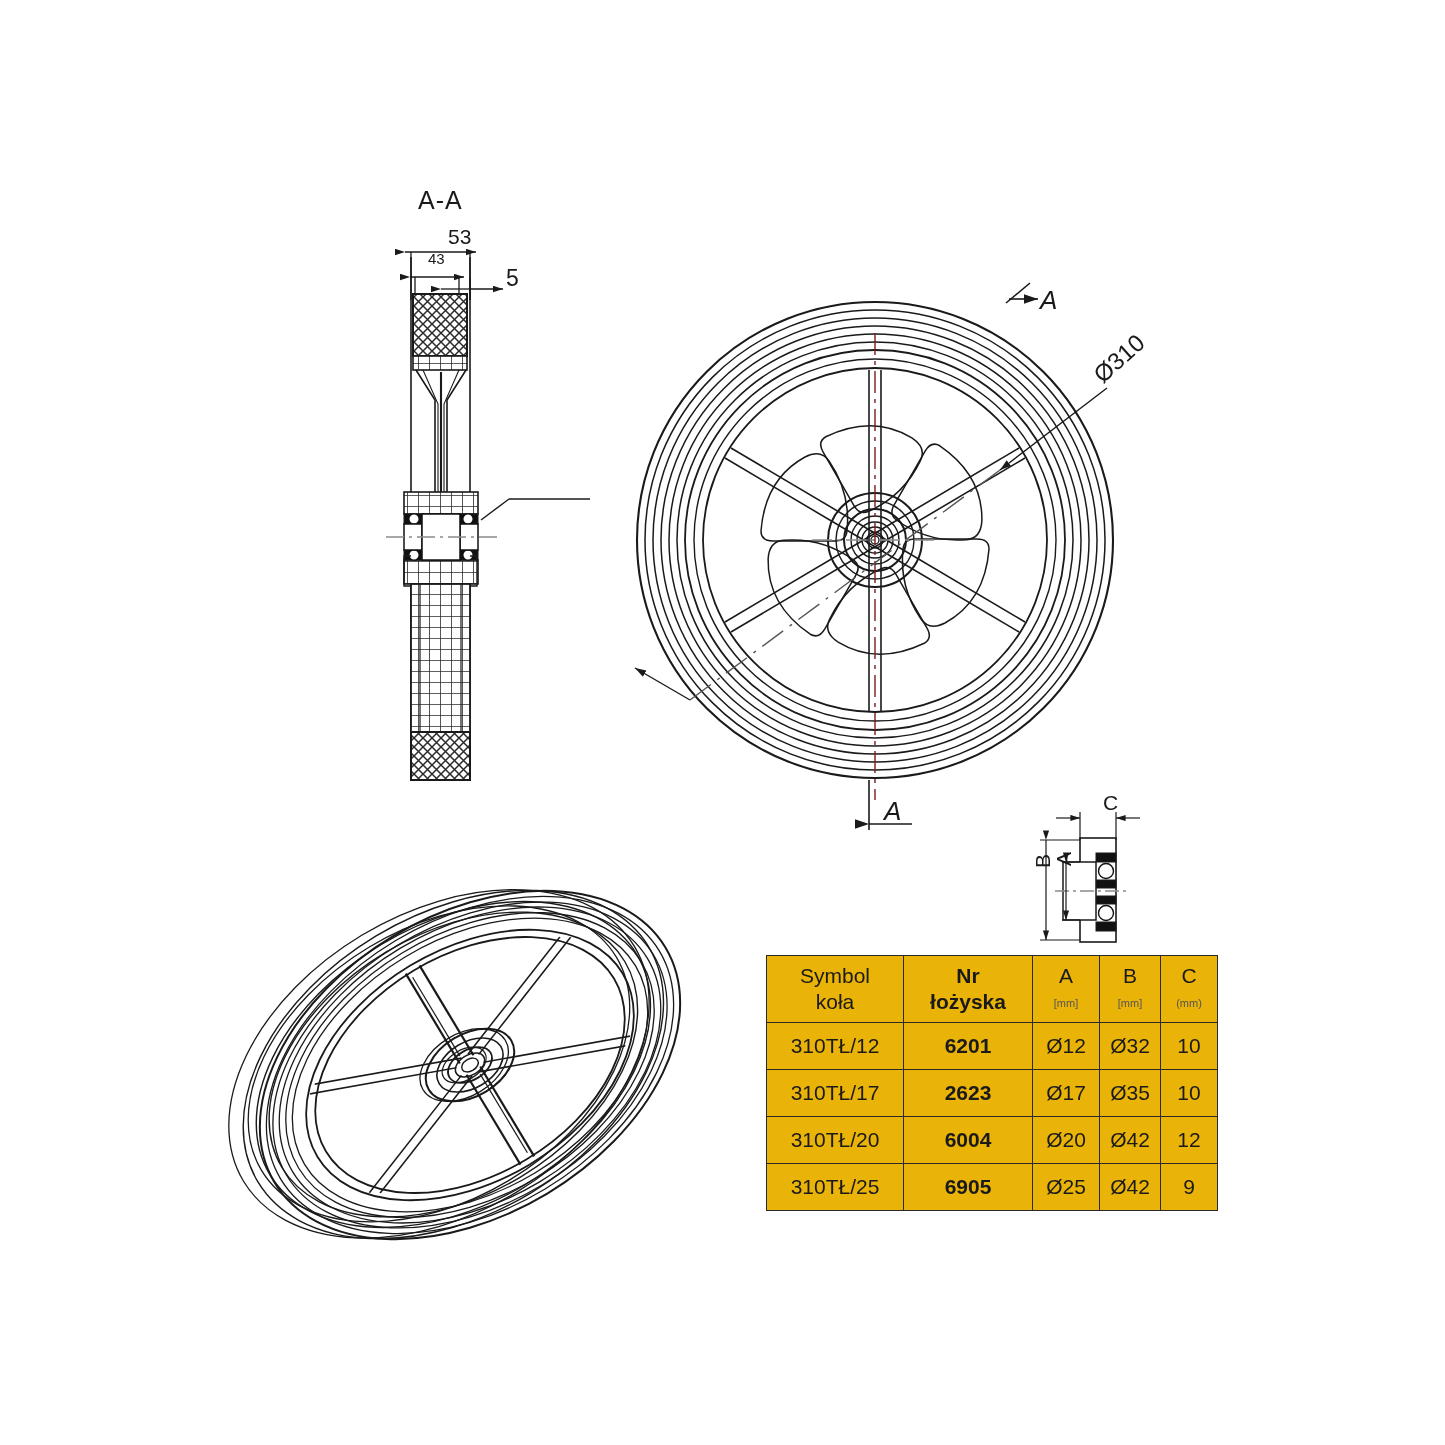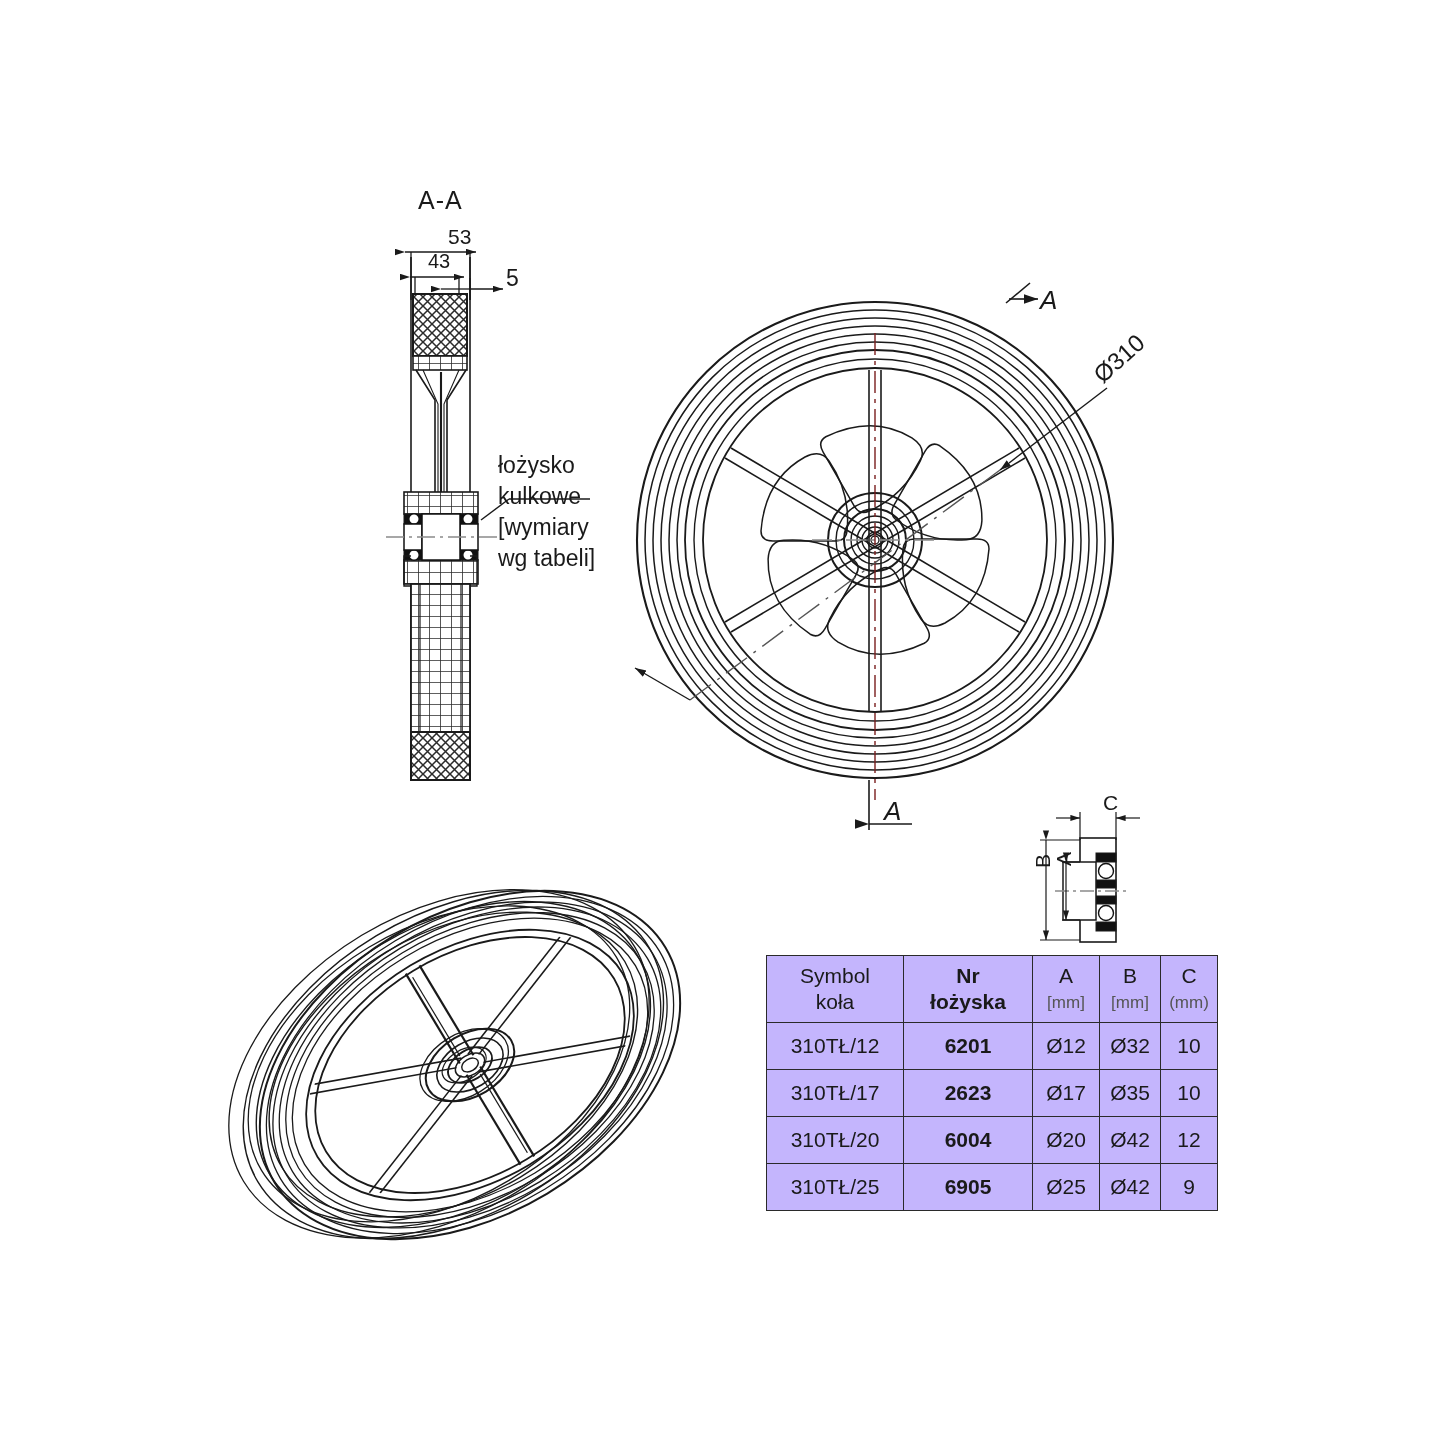--- a/index.html
+++ b/index.html
@@ -10,21 +10,21 @@
   .canvas{position:absolute;inset:0;border-radius:30px;}
 
   
   .lbl{position:absolute;white-space:nowrap;color:#1a1a1a;}
 
   
   #sec-title{left:418px;top:186px;font-size:25px;letter-spacing:1px;}
 
   
   #dim-53{left:448px;top:225px;font-size:21px;}
-  #dim-43{left:428px;top:250px;font-size:20px;}
+  #dim-43{left:428px;top:250px;font-size:15px;}
   #dim-5{left:506px;top:265px;font-size:23px;}
 
   
   #callout{left:498px;top:450px;font-size:23px;line-height:31px;}
   #callout div{white-space:nowrap;}
 
   
   #dia-310{left:1088px;top:368px;font-size:24px;
            transform:rotate(-42deg);transform-origin:left top;}
 
@@ -34,33 +34,33 @@
 
   
   #bd-C{left:1103px;top:791px;font-size:21px;}
   #bd-B{left:1031px;top:868px;font-size:21px;
         transform:rotate(-90deg);transform-origin:left top;}
   #bd-A{left:1052px;top:866px;font-size:21px;
         transform:rotate(-90deg);transform-origin:left top;}
 
   
   #spec-table{position:absolute;left:766px;top:955px;border-collapse:collapse;
-              background:#c4b5fd;}
+              background:#eab308;}
   #spec-table th,#spec-table td{
     border:1.6px solid #2a2a2a;text-align:center;vertical-align:middle;
     font-weight:normal;font-size:21px;color:#1a1a1a;padding:0;
   }
   #spec-table th{height:66px;line-height:26px;}
   #spec-table td{height:46px;}
   #spec-table .c-sym{width:136px;}
   #spec-table .c-nr{width:128px;font-weight:bold;}
   #spec-table .c-a{width:66px;}
   #spec-table .c-b{width:60px;}
   #spec-table .c-c{width:56px;}
-  .unit{font-size:17px;color:#555;display:block;margin-top:1px;}
+  .unit{font-size:11px;color:#555;display:block;margin-top:1px;}
 
   svg{position:absolute;left:0;top:0;pointer-events:none;}
 </style>
 </head>
 <body>
 
 <div class="canvas">
 
   <svg width="1445" height="1445" viewBox="0 0 1445 1445">
     <defs>
@@ -344,26 +344,20 @@
       </g>
     </g>
   </svg>
 
   <div class="lbl" id="sec-title">A-A</div>
 
   <div class="lbl" id="dim-53">53</div>
   <div class="lbl" id="dim-43">43</div>
   <div class="lbl" id="dim-5">5</div>
 
-  <div class="lbl" id="callout">
-    <div>łożysko</div>
-    <div>kulkowe</div>
-    <div>[wymiary</div>
-    <div>wg tabeli]</div>
-  </div>
 
   <div class="lbl" id="dia-310">Ø310</div>
 
   <div class="lbl" id="mark-A-top">A</div>
   <div class="lbl" id="mark-A-bottom">A</div>
 
   <div class="lbl" id="bd-C">C</div>
   <div class="lbl" id="bd-B">B</div>
   <div class="lbl" id="bd-A">A</div>
 

